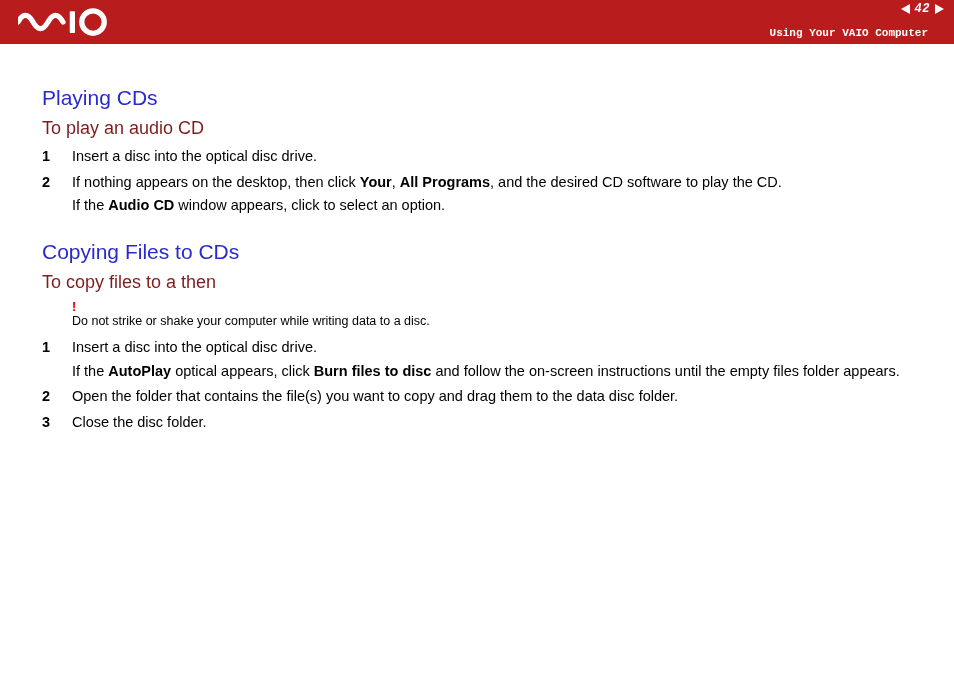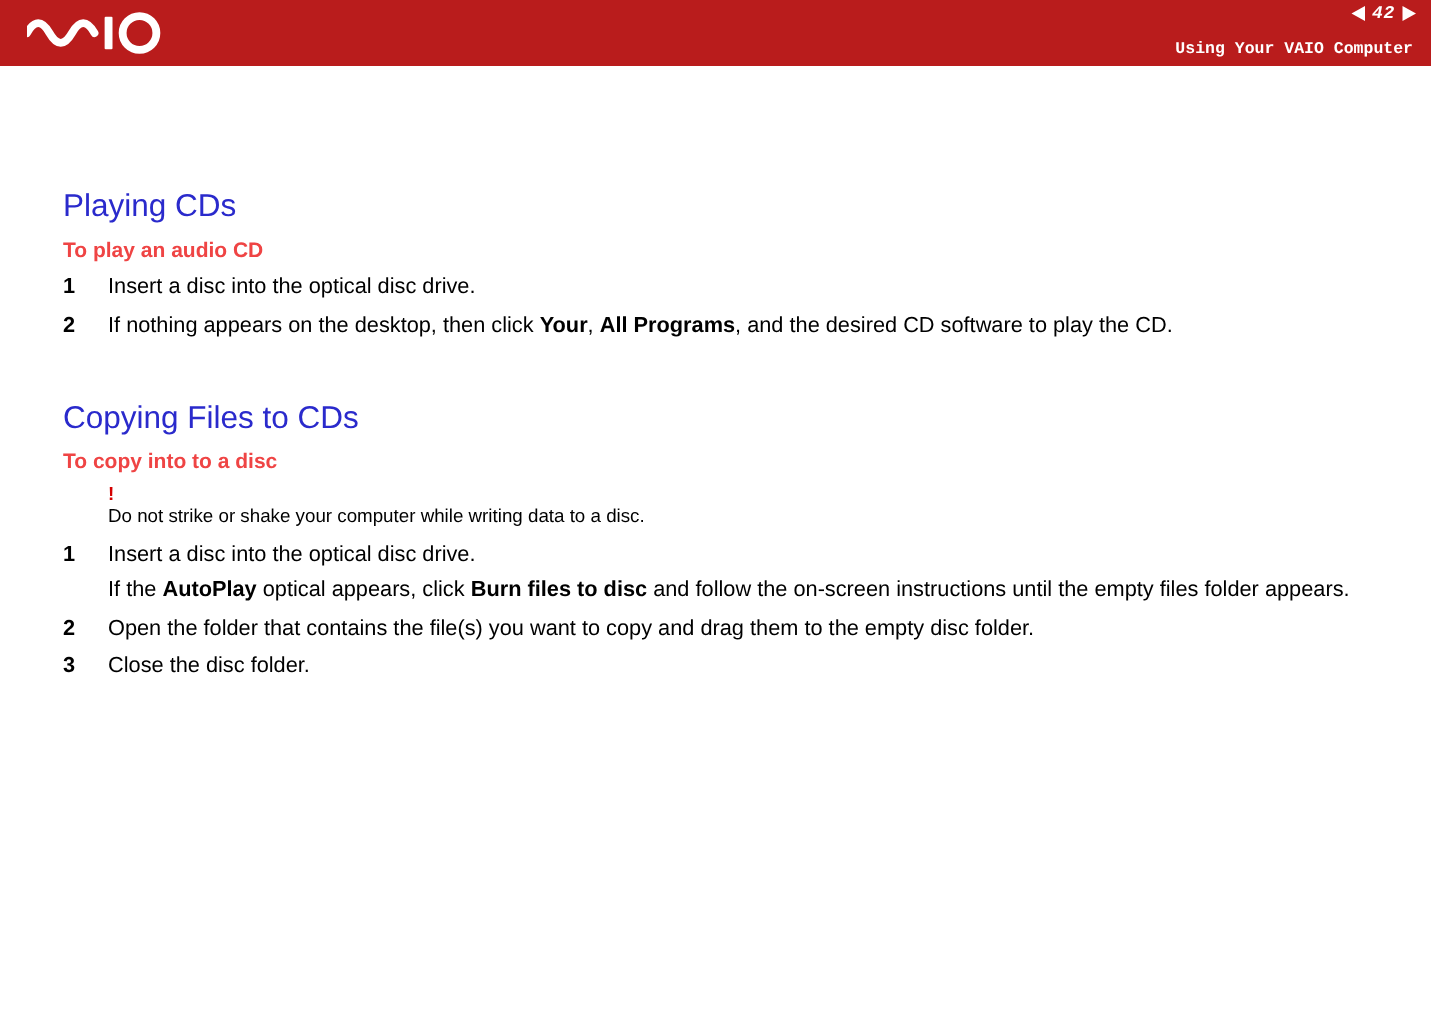--- a/index.html
+++ b/index.html
@@ -38,39 +38,38 @@
     width: 0; height: 0;
     border-top: 5px solid transparent;
     border-bottom: 5px solid transparent;
     display: inline-block;
   }
   .pager .arrow-left  { border-right: 9px solid #fff; }
   .pager .arrow-right { border-left:  9px solid #fff; }
   .pager .pnum { padding: 0 3px; letter-spacing: 0.5px; }
   .section-label {
     position: absolute;
-    right: 12px;
+    right: 26px;
     bottom: 5px;
     font-size: 11px;
     font-weight: bold;
   }
   main {
     padding: 42px 28px 0 42px;
   }
   h2.blue {
     color: #2a2acc;
     font-weight: normal;
     font-size: 21px;
     margin-bottom: 8px;
-    margin-top: 40px;
   }
   h3.grey {
-    color: #ef4444;
-    font-weight: bold;
-    font-size: 14px;
+    color: #7f1d1d;
+    font-weight: normal;
+    font-size: 18px;
     margin-bottom: 8px;
   }
   ol.steps {
     list-style: none;
     counter-reset: none;
     margin-bottom: 24px;
   }
   ol.steps li {
     display: flex;
     align-items: flex-start;
@@ -128,44 +127,45 @@
       <li>
         <span class="num">1</span>
         <span class="body">
           <span class="line"><span>Insert a disc into the optical disc drive.</span></span>
         </span>
       </li>
       <li>
         <span class="num">2</span>
         <span class="body">
           <span class="line"><span>If nothing appears on the desktop, then click </span><span class="bold">Your</span><span>, </span><span class="bold">All Programs</span><span>, and the desired CD software to play the CD.</span></span>
+          <span class="line"><span>If the </span><span class="bold">Audio CD</span><span> window appears, click to select an option.</span></span>
         </span>
       </li>
     </ol>
 
   <h2 class="blue">Copying Files to CDs</h2>
-  <h3 class="grey">To copy into to a disc</h3>
+  <h3 class="grey">To copy files to a then</h3>
 
   <div class="warn-block">
     <span class="warn-mark">!</span>
     <span>Do not strike or shake your computer while writing data to a disc.</span>
   </div>
 
   <ol class="steps second" id="steps2">
       <li>
         <span class="num">1</span>
         <span class="body">
           <span class="line"><span>Insert a disc into the optical disc drive.</span></span>
           <span class="line"><span>If the </span><span class="bold">AutoPlay</span><span> optical appears, click </span><span class="bold">Burn files to disc</span><span> and follow the on-screen instructions until the empty files folder appears.</span></span>
         </span>
       </li>
       <li>
         <span class="num">2</span>
         <span class="body">
-          <span class="line"><span>Open the folder that contains the file(s) you want to copy and drag them to the empty disc folder.</span></span>
+          <span class="line"><span>Open the folder that contains the file(s) you want to copy and drag them to the data disc folder.</span></span>
         </span>
       </li>
       <li>
         <span class="num">3</span>
         <span class="body">
           <span class="line"><span>Close the disc folder.</span></span>
         </span>
       </li>
     </ol>
 

